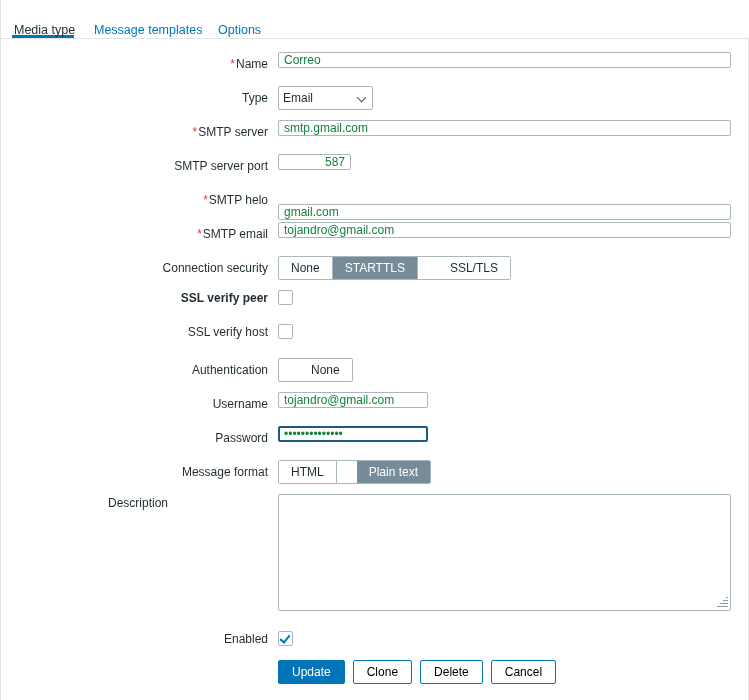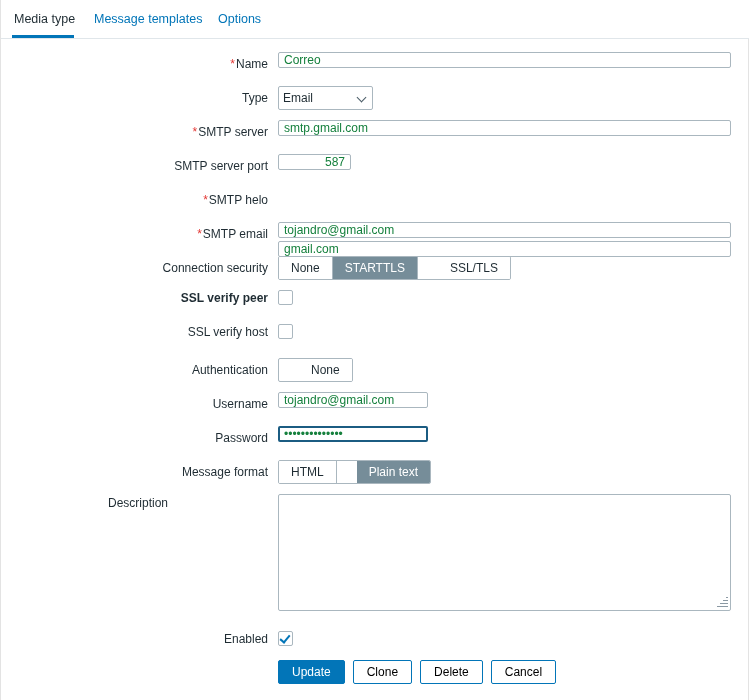--- a/index.html
+++ b/index.html
@@ -27,21 +27,21 @@
     width: 749px; height: 39px;
     border-bottom: 1px solid #e0e6ea;
     background: #ffffff;
   }
   .tab {
     position: absolute;
     top: 0;
     height: 38px;
     line-height: 38px;
     font-size: 12.5px;
-    padding: 0 2px;
+    padding: 11px 2px;
     cursor: pointer;
     white-space: nowrap;
   }
   .tab.active {
     color: #1f2c33;
     border-bottom: 3px solid #0275b8;
     font-weight: 400;
   }
   .tab.inactive { color: #0275b8; }
   #tab-media  { left: 11px;  width: 62px; text-align: center; }
@@ -276,21 +276,21 @@
       </div>
       <div class="ctl" style="top:0;">
         <input class="txt num" style="width: 73px;" value="587">
       </div>
     </div>
 
     <div class="row" style="top:149px;">
       <div class="lbl" style="top:5px;">
         <span class="req">*</span><span>SMTP helo</span>
       </div>
-      <div class="ctl" style="top:16px;margin-top:37px;">
+      <div class="ctl" style="top:16px;">
         <input class="txt" style="width: 453px;" value="gmail.com">
       </div>
     </div>
 
     <div class="row" style="top:183px;">
       <div class="lbl" style="top:5px;">
         <span class="req">*</span><span>SMTP email</span>
       </div>
       <div class="ctl" style="top:0;">
         <input class="txt" style="width: 453px;" value="tojandro@gmail.com">

